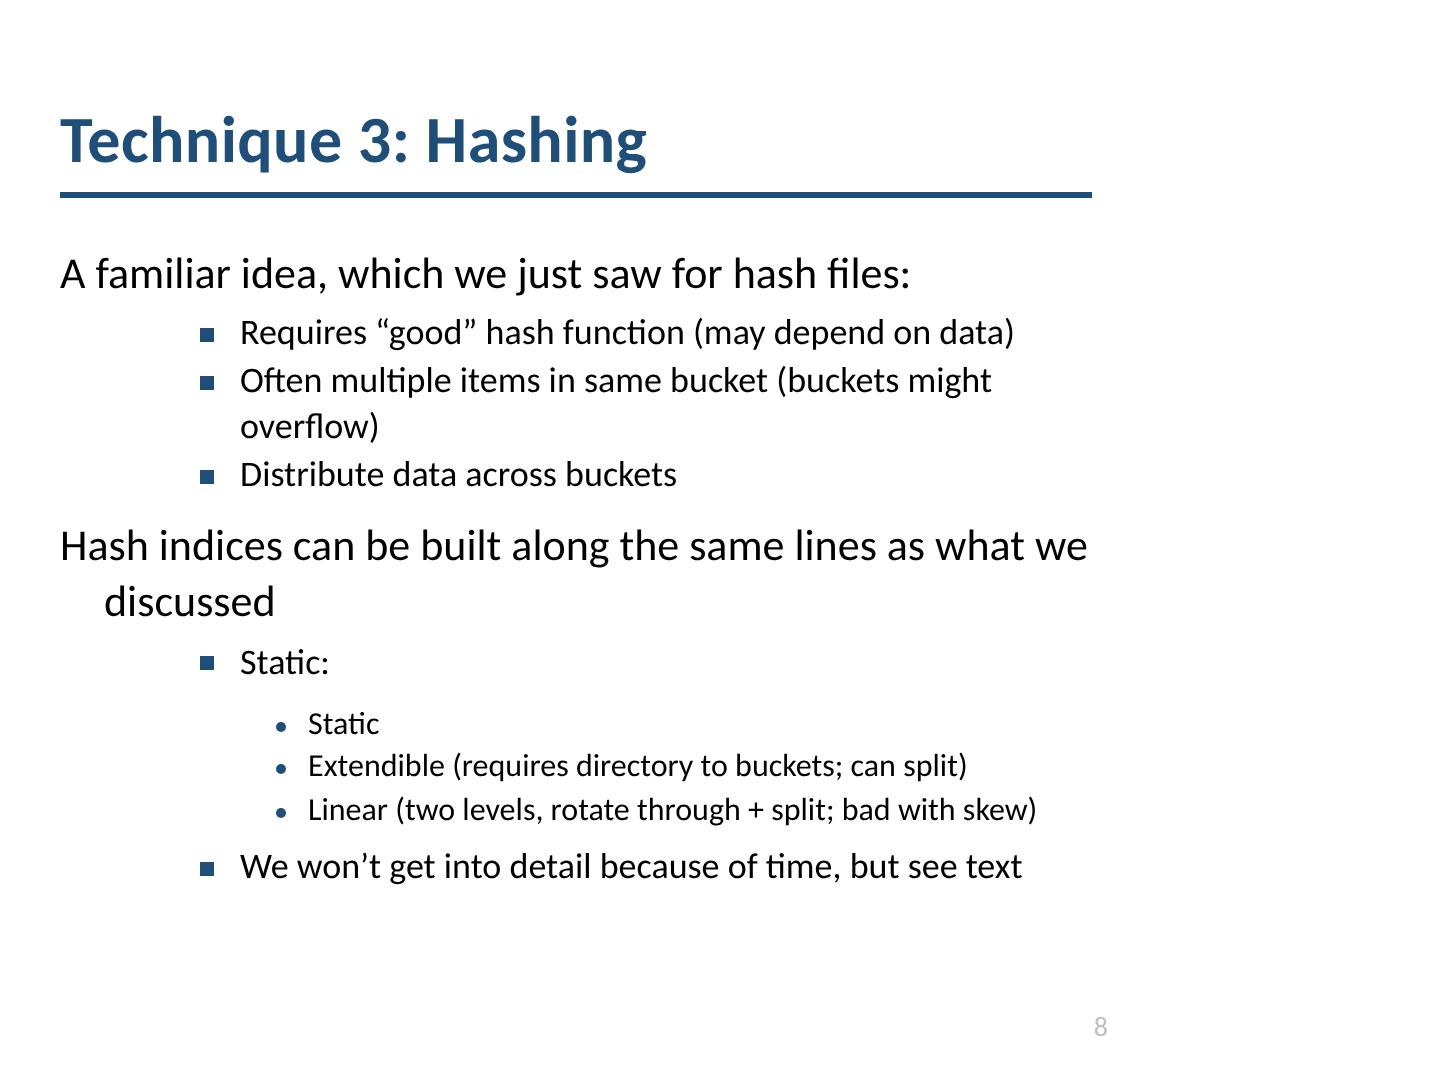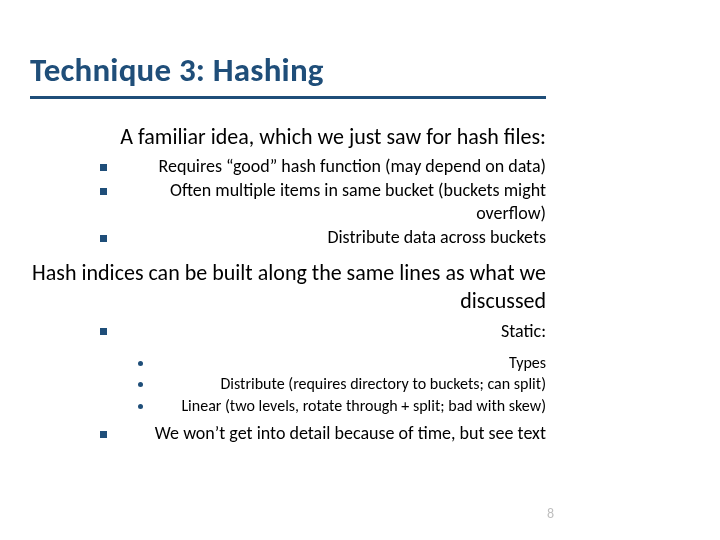--- a/index.html
+++ b/index.html
@@ -28,21 +28,20 @@
   .title-underline {
     height: 3px;
     background: #1F4E79;
     width: 100%;
     margin-bottom: 24px;
   }
   .body {
     font-size: 22px;
     line-height: 1.28;
     color: #000;
-    text-align: right;
   }
   .p1 {
     margin: 0 0 4px 0;
   }
   .p2 {
     margin: 6px 0 4px 0;
     padding-left: 22px;
     text-indent: -22px; 
   }
   ul.square {
@@ -112,22 +111,22 @@
       <li>Distribute data across buckets</li>
     </ul>
 
     <p class="p2">Hash indices can be built along the same lines as what we discussed</p>
 
     <ul class="square">
       <li>Static:</li>
     </ul>
 
     <ul class="dot">
-      <li>Types</li>
-      <li>Distribute (requires directory to buckets; can split)</li>
+      <li>Static</li>
+      <li>Extendible (requires directory to buckets; can split)</li>
       <li>Linear (two levels, rotate through + split; bad with skew)</li>
     </ul>
 
     <ul class="square">
       <li>We won’t get into detail because of time, but see text</li>
     </ul>
 
   </div>
 
   <div class="pagenum">8</div>

